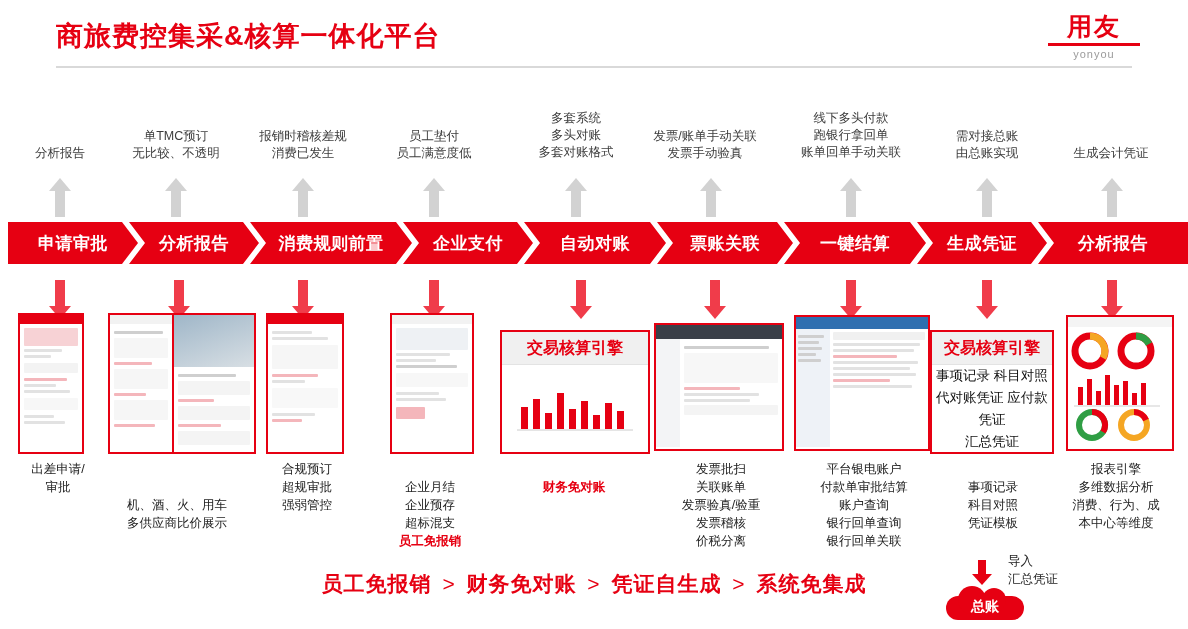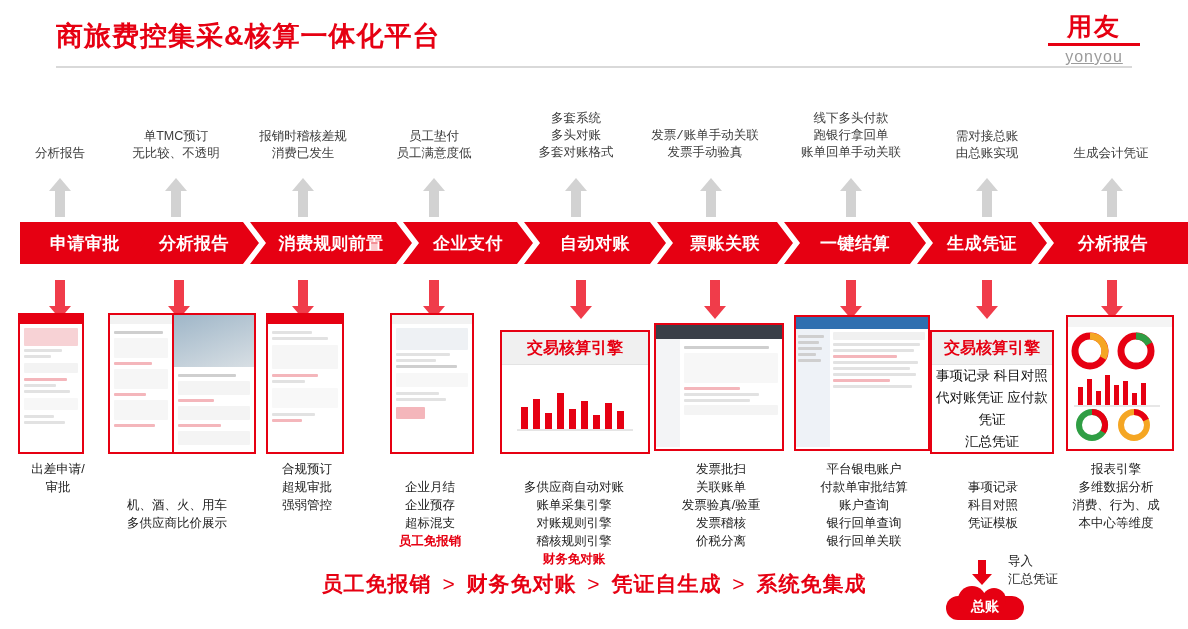--- a/index.html
+++ b/index.html
@@ -22,21 +22,21 @@
   }
   .header-rule{
     position:absolute;left:56px;top:66px;width:1076px;height:2px;
     background:#d9d9d9;
   }
   .logo{
     position:absolute;right:48px;top:12px;width:92px;text-align:center;
   }
   .logo-cn{font-size:25px;font-weight:bold;color:#e60012;letter-spacing:2px;line-height:28px;}
   .logo-bar{width:92px;height:3px;background:#e60012;margin:3px 0 2px 0;}
-  .logo-en{font-size:16px;color:#9b9b9b;letter-spacing:1px;text-decoration:underline;}
+  .logo-en{font-size:11px;color:#9b9b9b;letter-spacing:1px;}
 
   
   .pain{
     position:absolute;
     text-align:center;
     font-size:12.5px;line-height:17px;color:#3c3c3c;
     white-space:pre-line;
   }
   
   .uparrow{position:absolute;width:22px;}
@@ -138,21 +138,21 @@
 <div class="pain" style="left:0px;top:145px;width:120px;">分析报告</div>
 <div class="pain" style="left:110px;top:128px;width:132px;">单TMC预订
 无比较、不透明</div>
 <div class="pain" style="left:236px;top:128px;width:134px;">报销时稽核差规
 消费已发生</div>
 <div class="pain" style="left:372px;top:128px;width:124px;">员工垫付
 员工满意度低</div>
 <div class="pain" style="left:514px;top:110px;width:124px;">多套系统
 多头对账
 多套对账格式</div>
-<div class="pain" style="left:630px;top:128px;width:150px;font-family:Liberation Mono, monospace;">发票/账单手动关联
+<div class="pain" style="left:630px;top:128px;width:150px;">发票/账单手动关联
 发票手动验真</div>
 <div class="pain" style="left:772px;top:110px;width:158px;">线下多头付款
 跑银行拿回单
 账单回单手动关联</div>
 <div class="pain" style="left:928px;top:128px;width:118px;">需对接总账
 由总账实现</div>
 <div class="pain" style="left:1048px;top:145px;width:126px;">生成会计凭证</div>
 
 <div class="uparrow" style="left:49px;top:178px;">
     <div class="head"></div>
@@ -185,21 +185,21 @@
 <div class="uparrow" style="left:976px;top:178px;">
     <div class="head"></div>
     <div class="shaft" style="height:26px;"></div>
   </div>
 <div class="uparrow" style="left:1101px;top:178px;">
     <div class="head"></div>
     <div class="shaft" style="height:26px;"></div>
   </div>
 
 <div class="ribbon">
-  <div class="chev first" style="left:12px;width:130px;">申请审批</div>
+  <div class="chev first" style="left:0px;width:130px;">申请审批</div>
   <div class="chev" style="left:121px;width:130px;">分析报告</div>
   <div class="chev" style="left:242px;width:162px;">消费规则前置</div>
   <div class="chev" style="left:395px;width:130px;">企业支付</div>
   <div class="chev" style="left:516px;width:142px;">自动对账</div>
   <div class="chev" style="left:649px;width:136px;">票账关联</div>
   <div class="chev" style="left:776px;width:142px;">一键结算</div>
   <div class="chev" style="left:909px;width:130px;">生成凭证</div>
   <div class="chev last" style="left:1030px;width:150px;">分析报告</div>
 </div>
 
@@ -410,24 +410,20 @@
 强弱管控</div>
 
 <div class="cap" style="left:366px;top:460px;width:128px;">
   <span>企业月结
 企业预存
 超标混支</span>
   <span class="red">员工免报销</span>
 </div>
 
 <div class="cap" style="left:488px;top:460px;width:172px;">
-  <span>多供应商自动对账
-账单采集引擎
-对账规则引擎
-稽核规则引擎</span>
   <span class="red">财务免对账</span>
 </div>
 
 <div class="cap" style="left:646px;top:460px;width:150px;">发票批扫
 关联账单
 发票验真/验重
 发票稽核
 价税分离</div>
 <div class="cap" style="left:788px;top:460px;width:152px;text-align:center;">平台银电账户
 付款单审批结算

